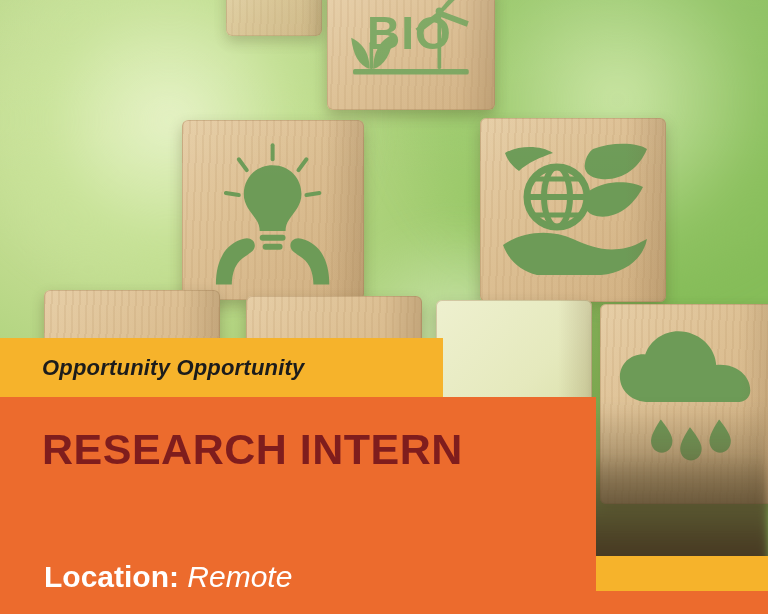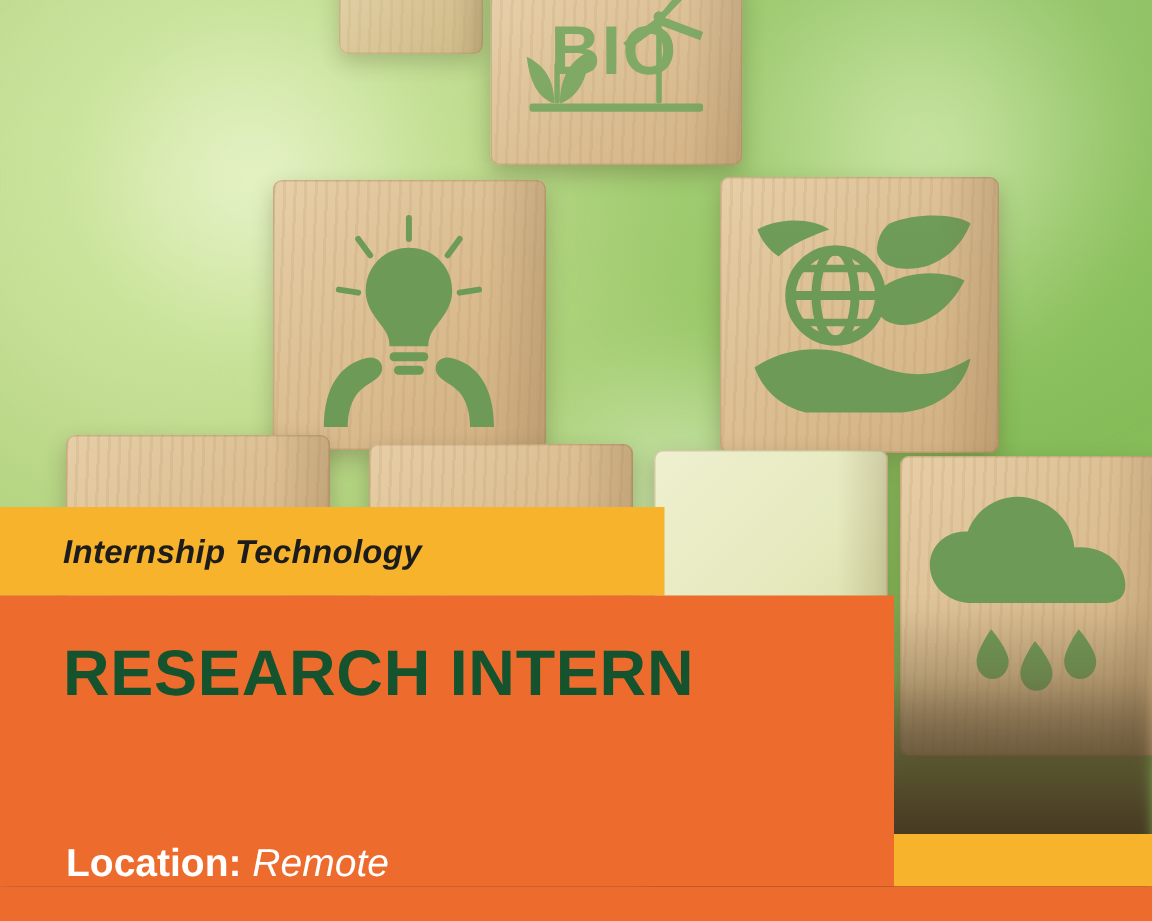--- a/index.html
+++ b/index.html
@@ -169,41 +169,41 @@
     top: 556px;
     width: 172px;
     height: 35px;
     background: #f6b32b;
   }
 
   .title {
     position: absolute;
     left: 42px;
     top: 428px;
-    color: #14532d;
+    color: #7f1d1d;
     font-weight: bold;
     font-size: 43px;
     letter-spacing: 0.5px;
     line-height: 1;
   }
   .subtitle {
     position: absolute;
     left: 44px;
     top: 508px;
     color: #ffffff;
     font-weight: bold;
     font-size: 23px;
     letter-spacing: -0.1px;
   }
   .location {
     position: absolute;
     left: 44px;
     top: 560px;
     color: #ffffff;
-    font-size: 26px;
+    font-size: 30px;
   }
   .location .label {
     font-weight: bold;
   }
   .location .value {
     font-style: italic;
     font-weight: normal;
   }
 </style>
 </head>
@@ -305,21 +305,21 @@
       </div>
       <div class="shade-right"></div>
     </div>
 
     <div class="bg-soil"></div>
     <div class="bg-soil-2"></div>
     <div class="veil"></div>
   </div>
 
   <div class="band-yellow">
-    <div class="kicker">Internship  Technology</div>
+    <div class="kicker">Opportunity  Opportunity</div>
   </div>
 
   <div class="band-orange"></div>
   <div class="band-notch"></div>
   <div class="band-orange-bottom"></div>
 
   <div class="title">RESEARCH INTERN</div>
   <div class="location">
     <span class="label">Location:</span>
     <span class="value">Remote</span>

